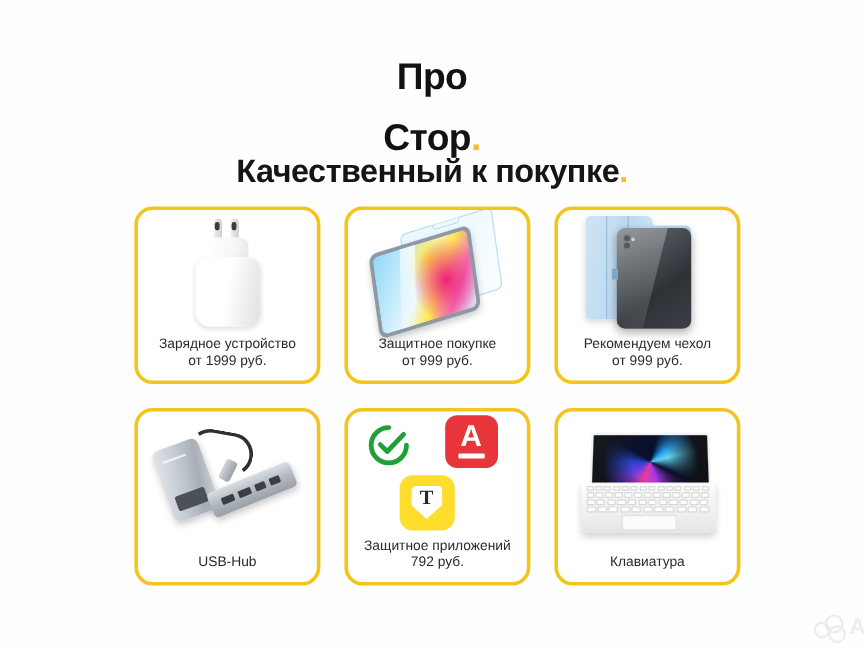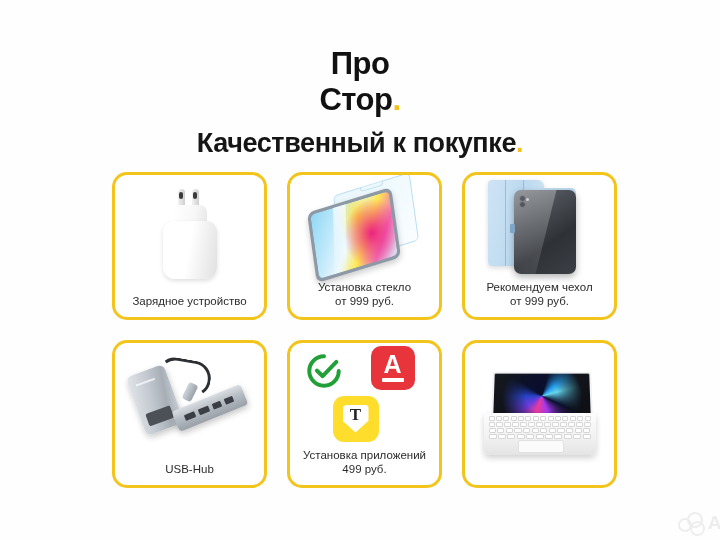--- a/index.html
+++ b/index.html
@@ -10,21 +10,21 @@
     overflow:hidden;position:relative;
   }
   .page{position:relative;width:720px;height:540px;padding-left:40px;}
 
   
   .logo{position:absolute;left:0;top:48px;width:720px;text-align:center;}
   .logo-line{
     font-size:31px;font-weight:bold;color:#111;
     line-height:31px;letter-spacing:-0.5px;
   }
-  .logo-line2{margin-top:5px;}
+  .logo-line2{margin-top:20px;}
   .dot{color:#f2c21a;}
 
   
   .headline{
     position:absolute;left:0;top:128px;width:720px;text-align:center;
     font-size:27px;font-weight:bold;color:#151515;letter-spacing:-0.4px;
   }
 
   
   .grid{
@@ -303,36 +303,37 @@
       <div class="media">
         <div class="charger">
           <div class="chg-pin a"></div>
           <div class="chg-pin b"></div>
           <div class="chg-neck"></div>
           <div class="chg-body"></div>
         </div>
       </div>
       <div class="caption">
         <span>Зарядное устройство</span>
+        <span class="l2">от 1999 руб.</span>
       </div>
     </div>
 
     <div class="card">
       <div class="media">
         <div class="glassgrp">
           <div class="gl-sheet"></div>
           <div class="tab-wrap">
             <div class="tab-body">
                 <div class="tab-screen"></div>
               </div>
           </div>
         </div>
       </div>
       <div class="caption">
-        <span>Установка стекло</span>
+        <span>Защитное покупке</span>
         <span class="l2">от 999 руб.</span>
       </div>
     </div>
 
     <div class="card">
       <div class="media">
         <div class="casegrp">
           <div class="cover"></div>
           <div class="cover-r"></div>
           <div class="backpanel">
@@ -384,22 +385,22 @@
             <div class="bar"></div>
           </div>
           <div class="tink">
             <div class="tshield">
                 <span>T</span>
               </div>
           </div>
         </div>
       </div>
       <div class="caption">
-        <span>Установка приложений</span>
-        <span class="l2">499 руб.</span>
+        <span>Защитное приложений</span>
+        <span class="l2">792 руб.</span>
       </div>
     </div>
 
     <div class="card">
       <div class="media">
         <div class="kbgrp">
           <div class="kb-screen"></div>
           <div class="kb-base">
             <div class="kb-keys">
               <div class="kb-row">
@@ -458,20 +459,24 @@
                   <i></i>
                   <i></i>
                   <i></i>
                   <i></i>
                 </div>
             </div>
             <div class="kb-pad"></div>
           </div>
         </div>
       </div>
+      <div class="caption">
+        <span>Клавиатура</span>
+        <span class="l2"></span>
+      </div>
     </div>
 
   </div>
 
   <div class="watermark">
     <div class="wm-mark">
         <i></i>
         <i></i>
         <i></i>
       </div>

